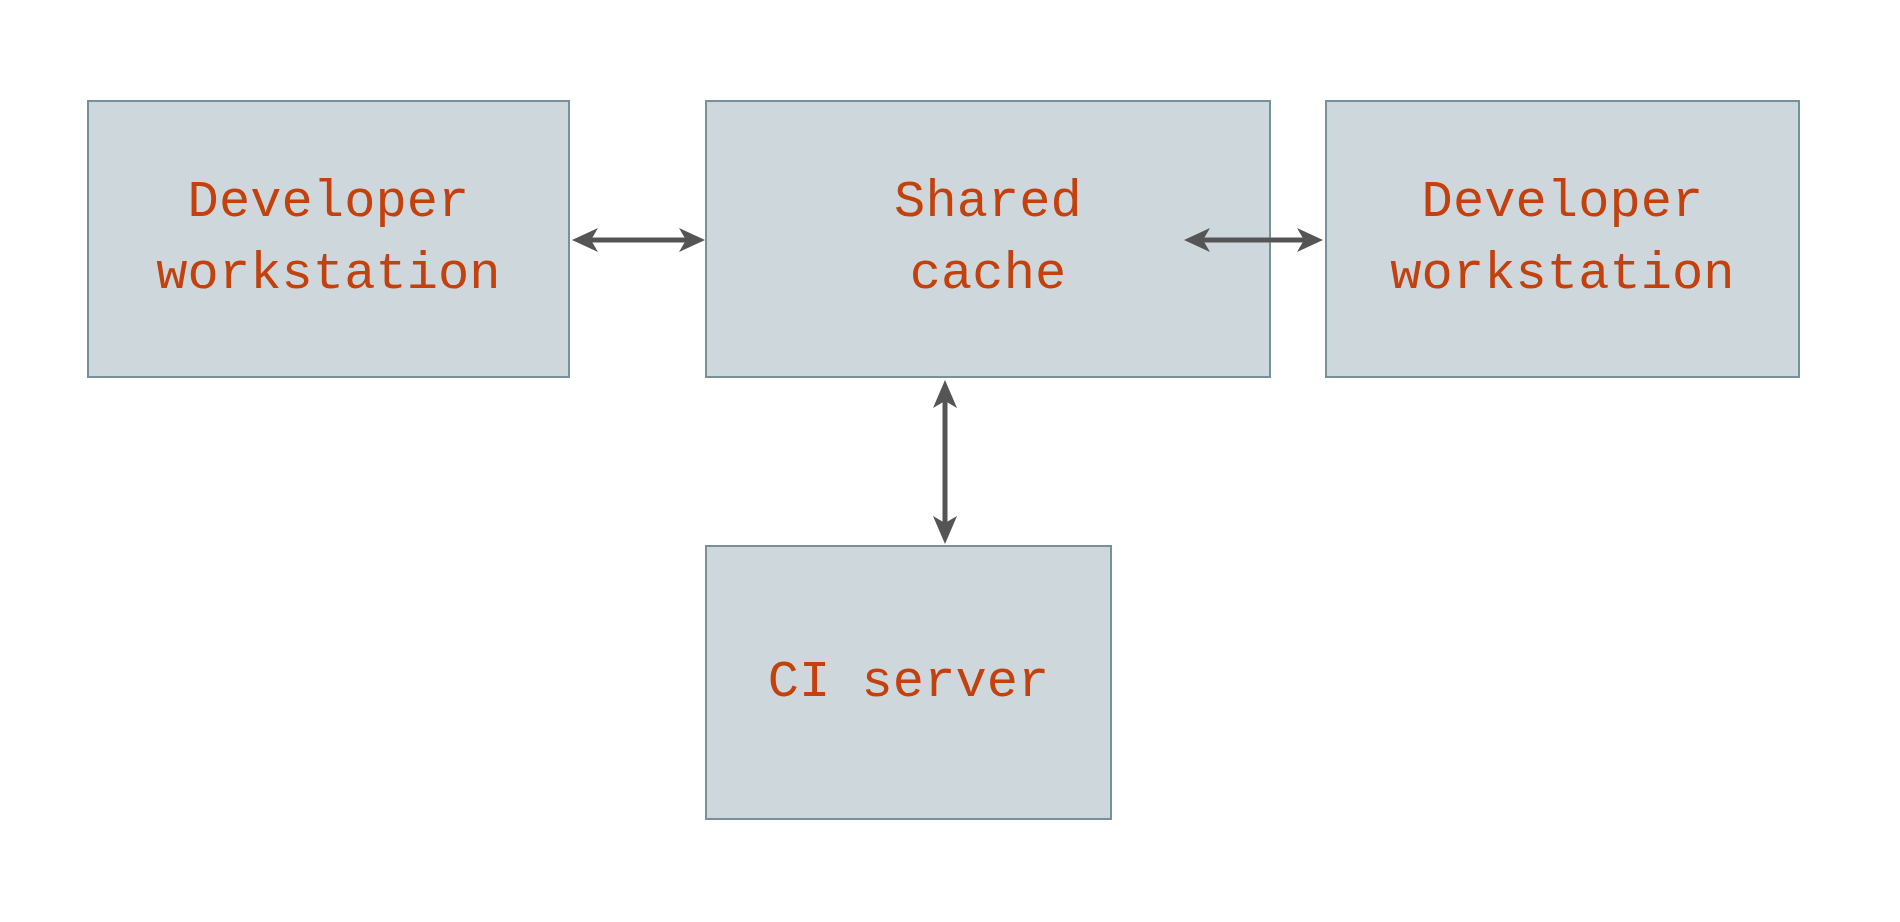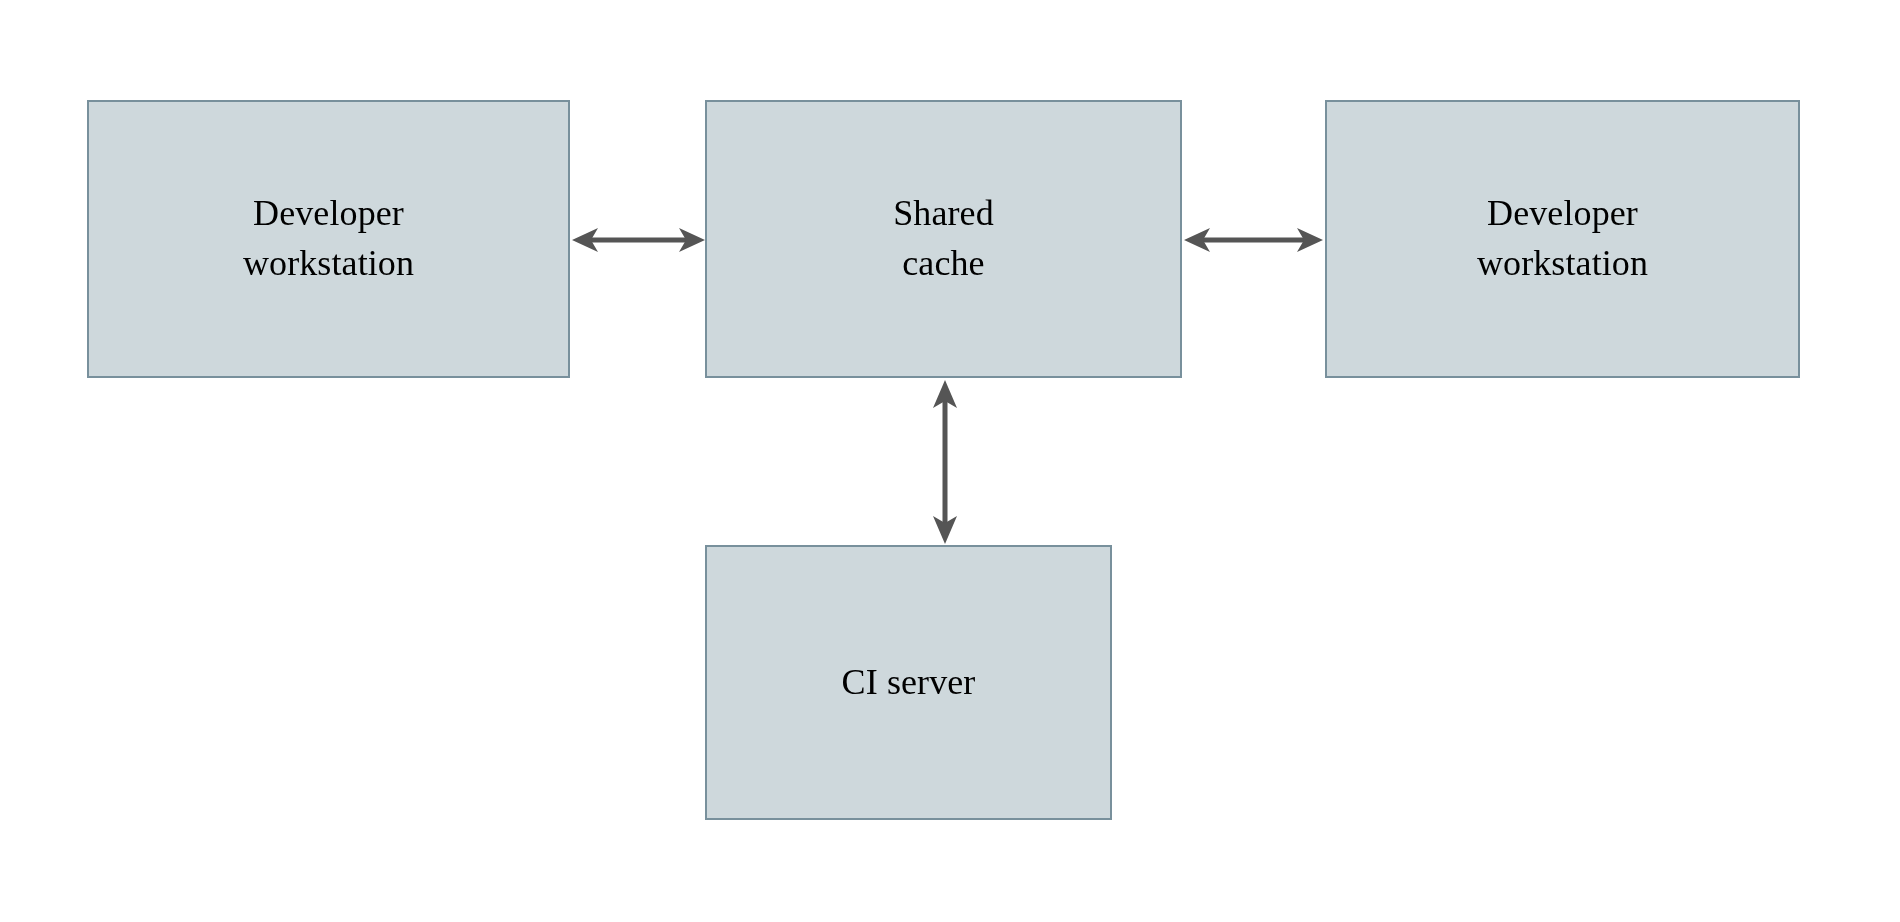--- a/index.html
+++ b/index.html
@@ -22,24 +22,24 @@
     position: absolute;
     box-sizing: border-box;
     background: #ced8dc;
     border: 2px solid #78909c;
     display: flex;
     align-items: center;
     justify-content: center;
     text-align: center;
   }
   .node-label {
-    font-family: Liberation Serif, serif;
-    font-size: 36px;
+    font-family: Liberation Mono, monospace;
+    font-size: 52px;
     line-height: 1.38;
-    color: #000000;
+    color: #c2410c;
     letter-spacing: 0.1px;
     white-space: pre-line;
     padding: 0 10px;
   }
   .connector {
     position: absolute;
     overflow: visible;
   }
   .connector svg {
     display: block;
@@ -49,21 +49,21 @@
 </head>
 <body>
 
 <div id="canvas">
 
   <div class="node" id="node-developer-workstation-left" style="left:87px; top:100px; width:483px; height:278px;">
     <div class="node-label">Developer
 workstation</div>
   </div>
 
-  <div class="node" id="node-shared-cache" style="left:705px; top:100px; width:477px; height:278px;">
+  <div class="node" id="node-shared-cache" style="left:705px; top:100px; width:566px; height:278px;">
     <div class="node-label">Shared
 cache</div>
   </div>
 
   <div class="node" id="node-developer-workstation-right" style="left:1325px; top:100px; width:475px; height:278px;">
     <div class="node-label">Developer
 workstation</div>
   </div>
 
   <div class="node" id="node-ci-server" style="left:705px; top:545px; width:407px; height:275px;">

